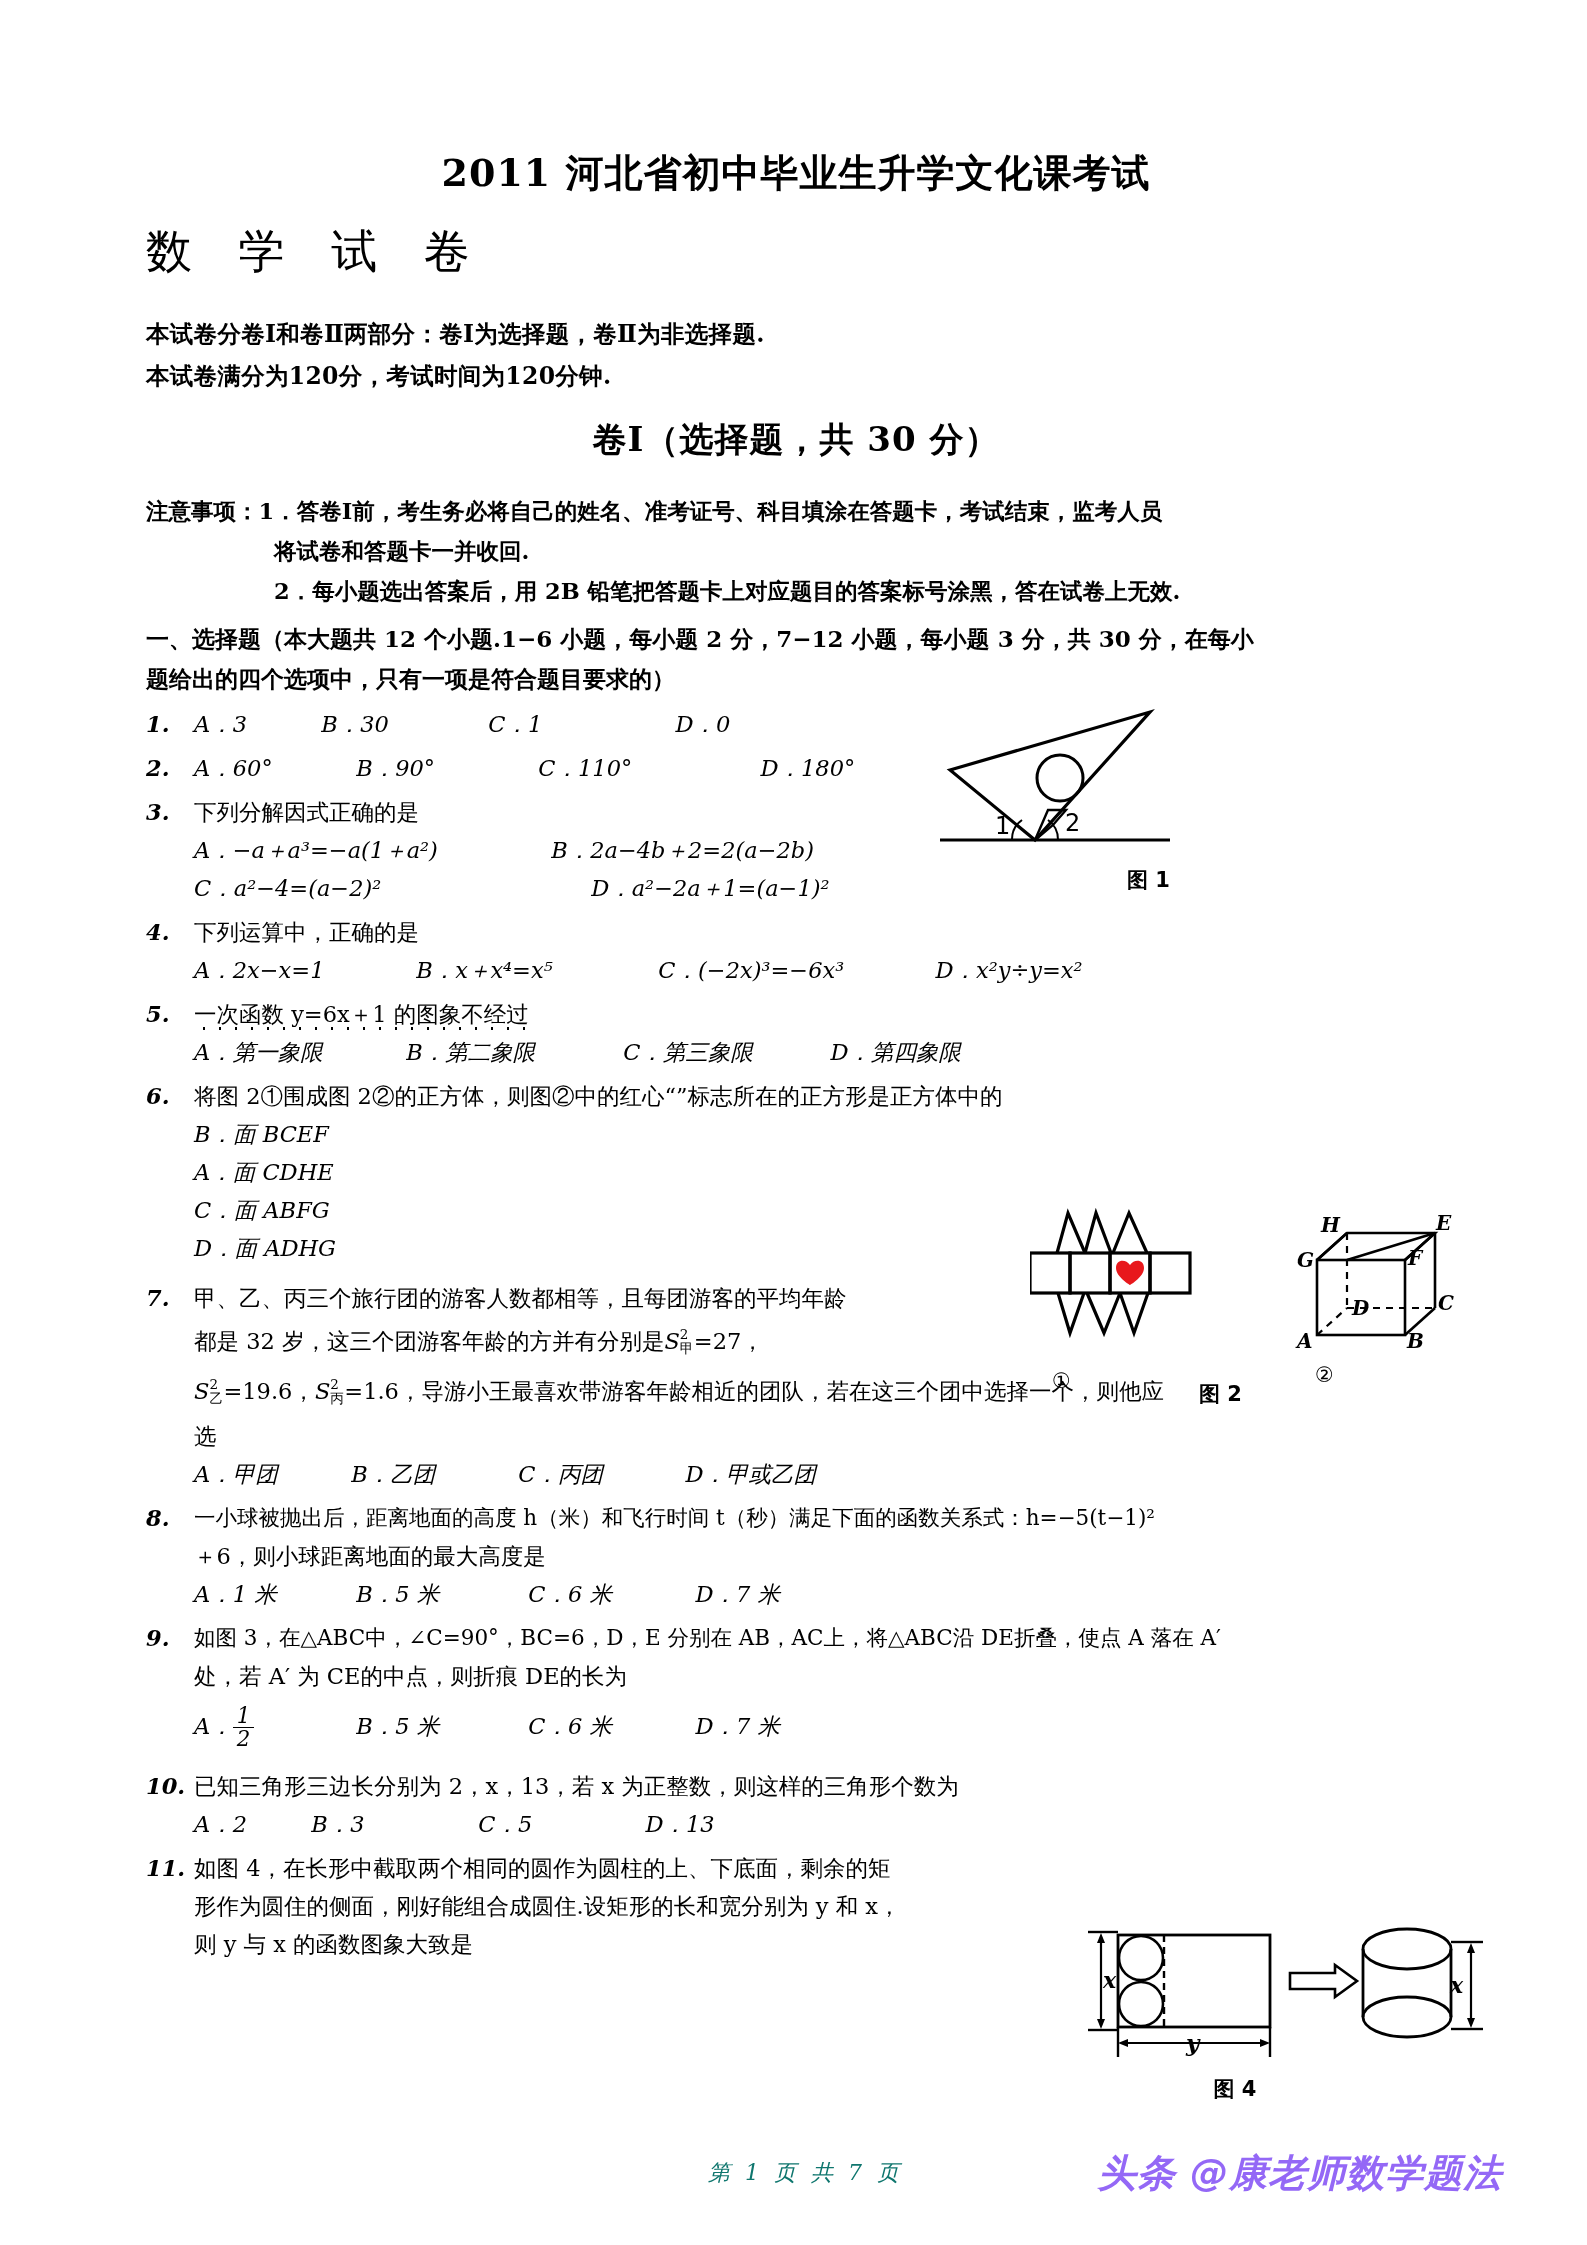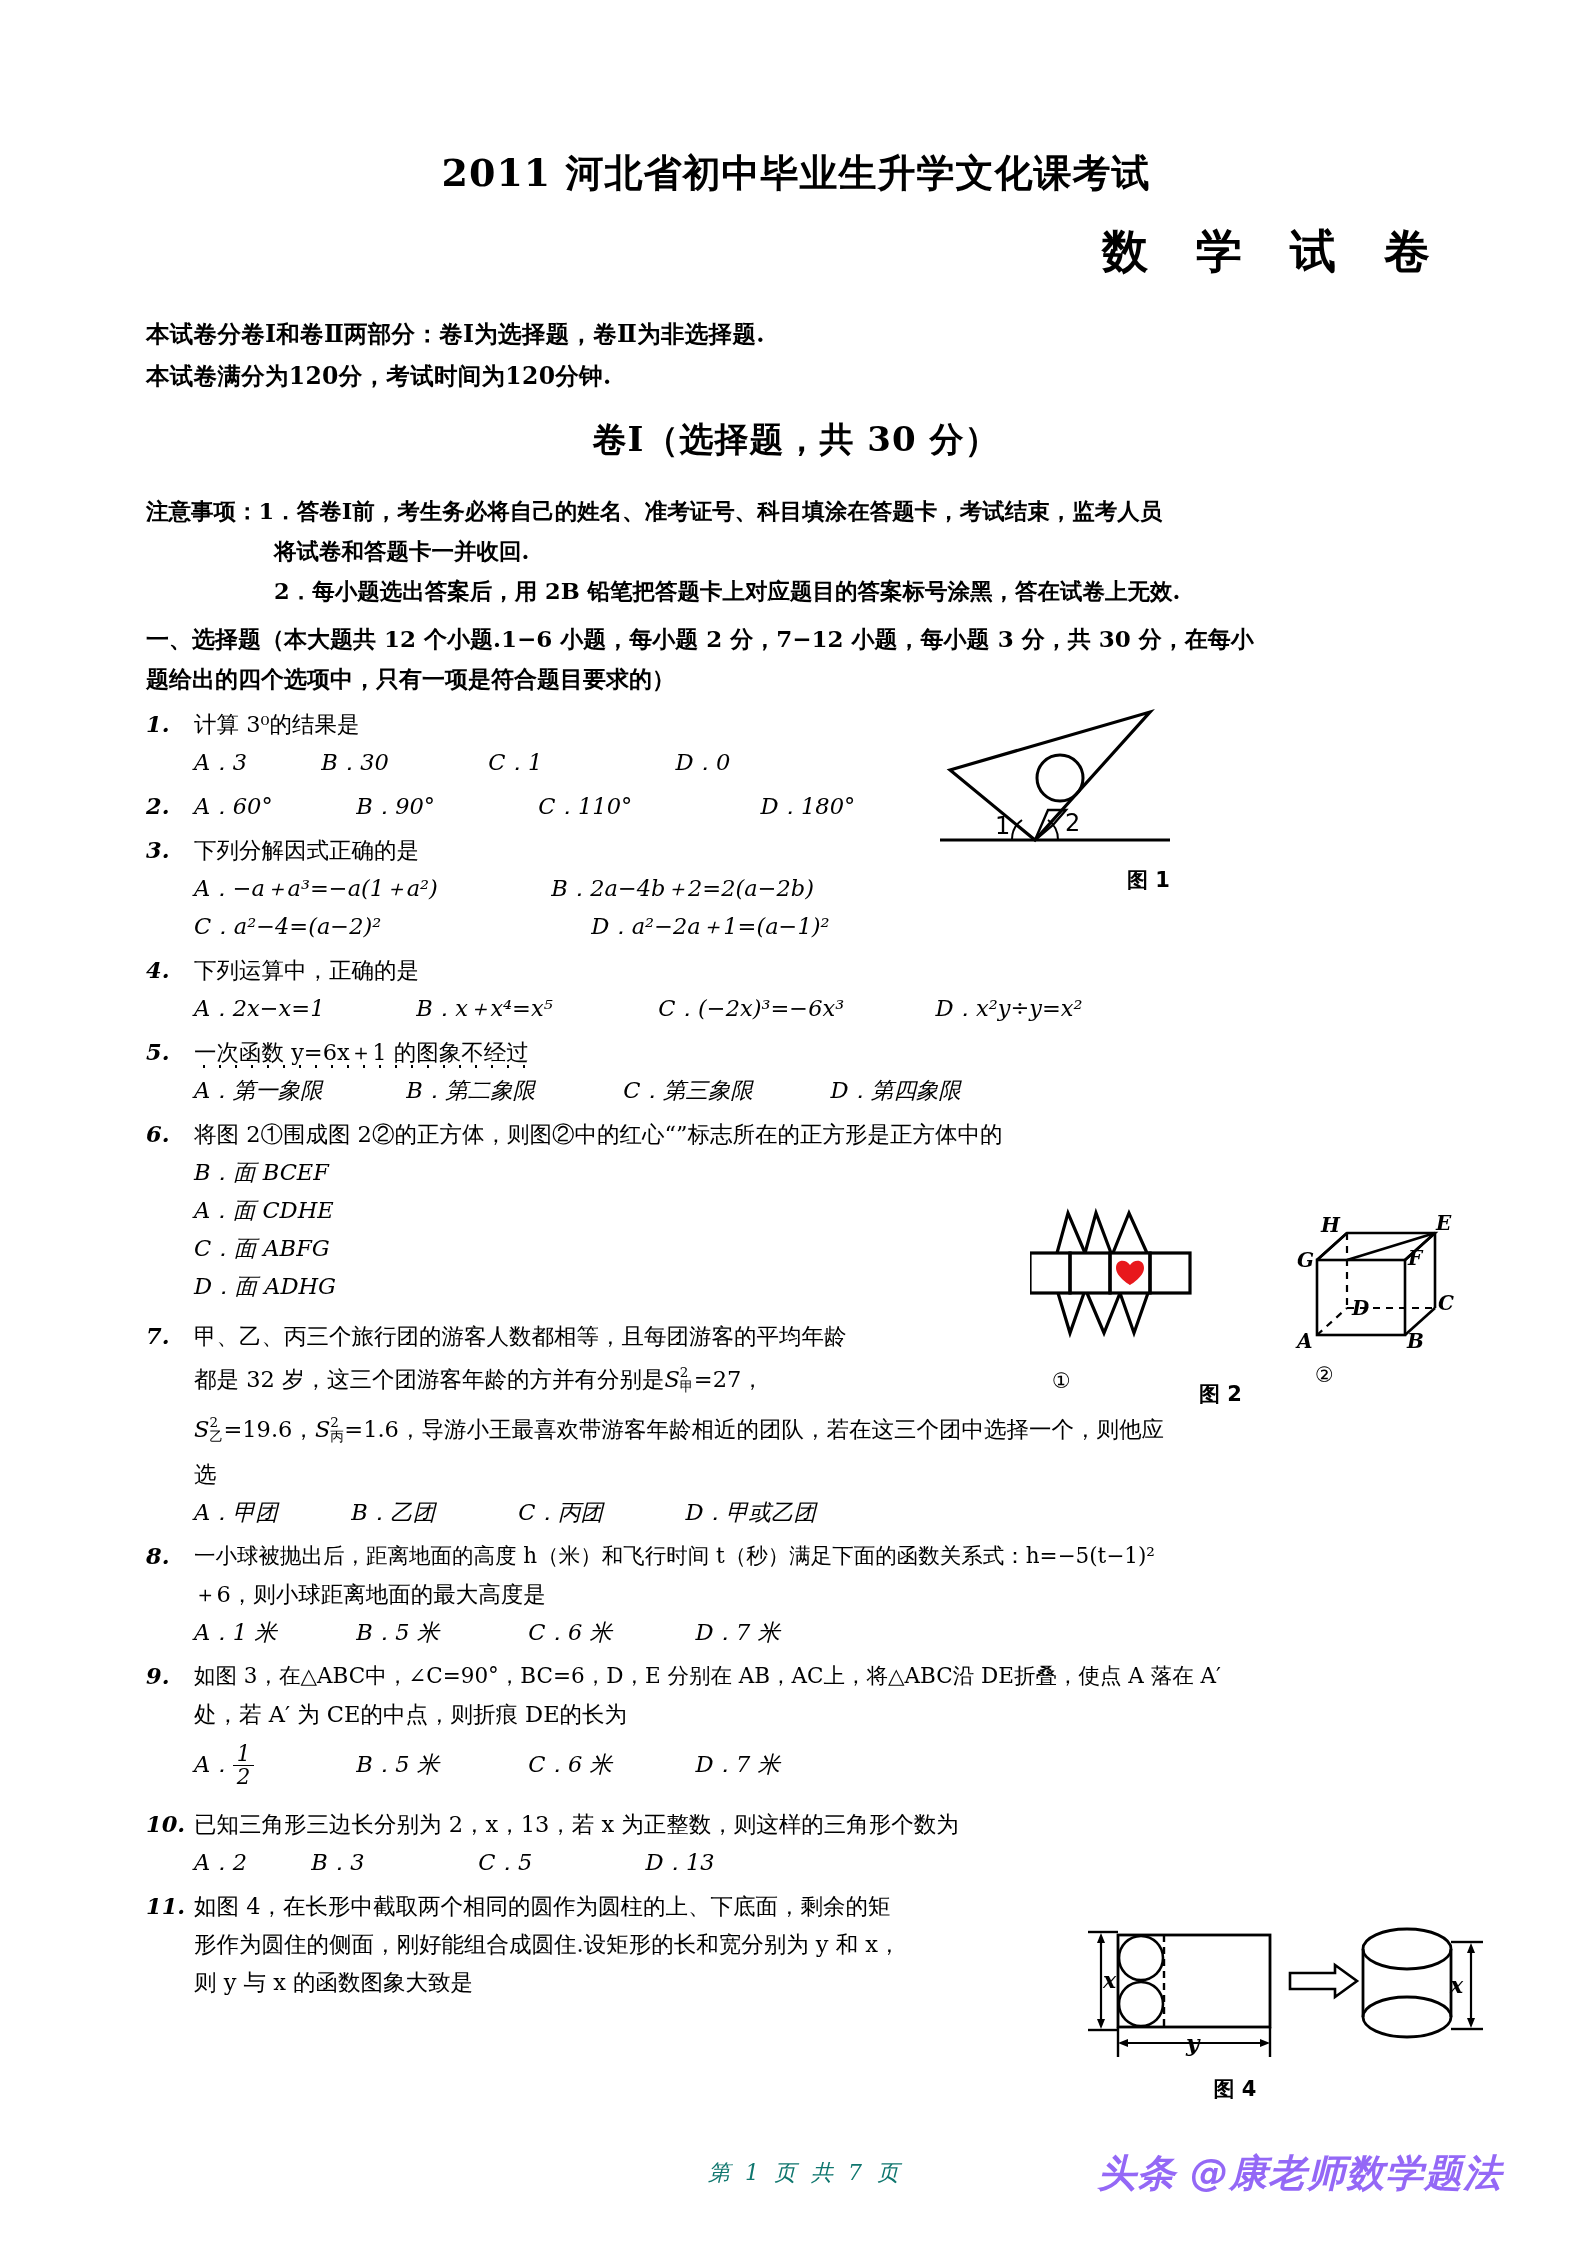--- a/index.html
+++ b/index.html
@@ -23,23 +23,23 @@
   
   .doc-title{
     text-align:center;
     font-size:38px;
     font-weight:bold;
     letter-spacing:1px;
     margin-top:148px;
     font-family:"DejaVu Serif","Liberation Serif",serif;
   }
   .doc-subtitle{
-    text-align:right;
+    text-align:left;
     font-size:46px;
-    font-weight:bold;
+    font-weight:normal;
     letter-spacing:16px;
     margin-top:22px;
     font-family:"DejaVu Serif","Liberation Serif",serif;
   }
   .lead{
     font-size:23.5px;
     font-weight:bold;
     line-height:42px;
     margin-top:30px;
     letter-spacing:0.3px;
@@ -159,21 +159,20 @@
       <span class="hang2">2．每小题选出答案后，用 2B 铅笔把答题卡上对应题目的答案标号涂黑，答在试卷上无效.</span>
     </div>
 
     <div class="section-head">
       <div>一、选择题（本大题共 12 个小题.1−6 小题，每小题 2 分，7−12 小题，每小题 3 分，共 30 分，在每小</div>
       <div>题给出的四个选项中，只有一项是符合题目要求的）</div>
     </div>
 
     <div class="q">
       <span class="qnum">1.</span>
-      <div class="qbody">计算 3⁰的结果是</div>
       <div class="opts">
         <span class="opt ol" style="width:120px">A．3</span>
         <span class="opt ol" style="width:160px">B．30</span>
         <span class="opt ol" style="width:180px">C．1</span>
         <span class="opt ol">D．0</span>
       </div>
     </div>
 
     <div class="q">
       <span class="qnum">2.</span>

